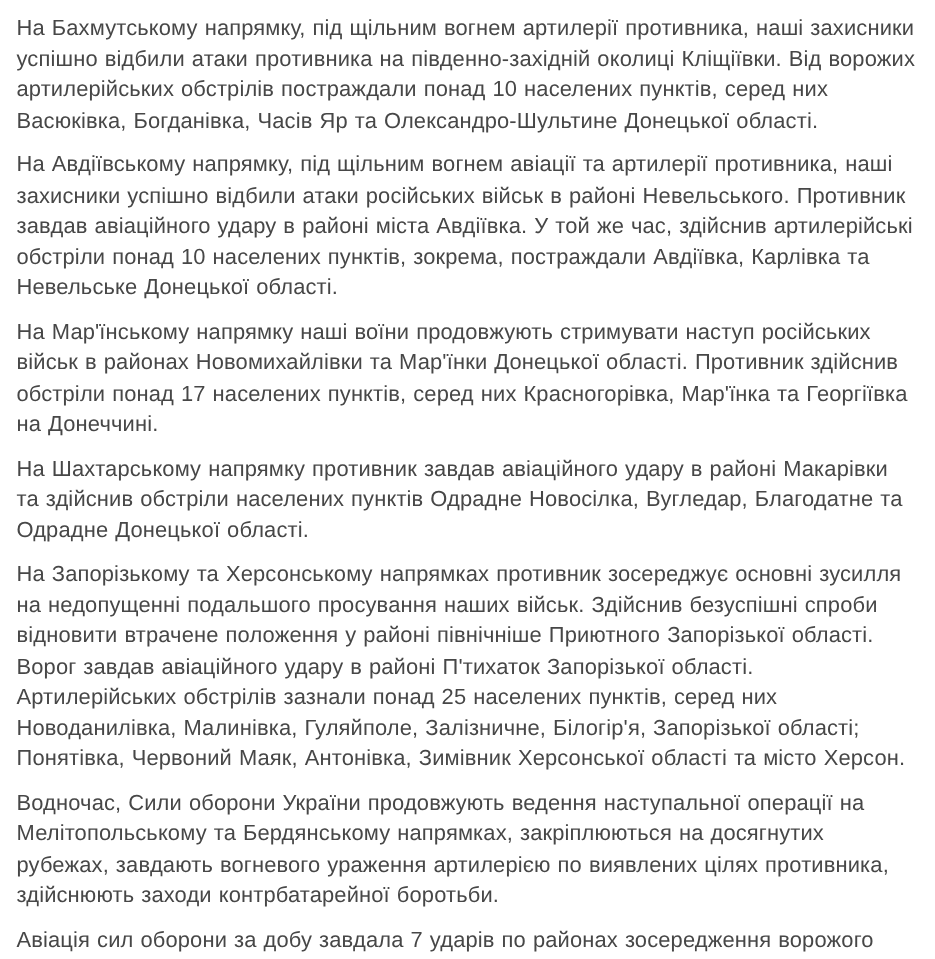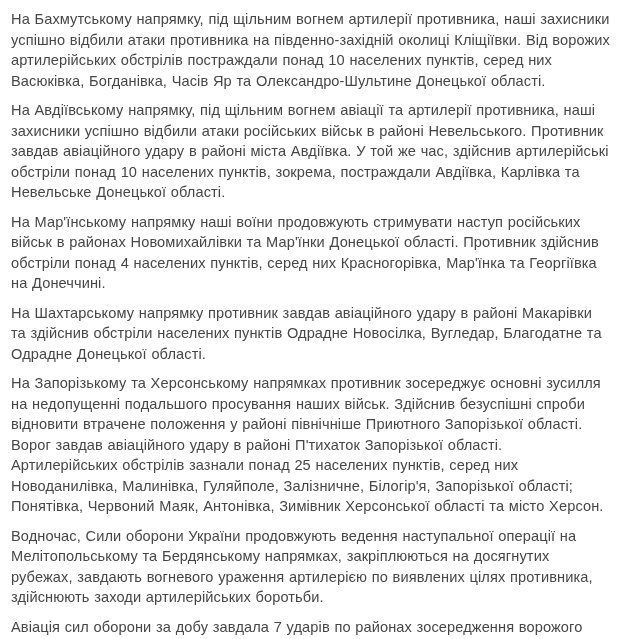--- a/index.html
+++ b/index.html
@@ -30,19 +30,19 @@
   .report p:last-child {
     margin-bottom: 0;
   }
 </style>
 </head>
 <body>
 
 <div class="report">
   <p>На Бахмутському напрямку, під щільним вогнем артилерії противника, наші захисники успішно відбили атаки противника на південно-західній околиці Кліщіївки. Від ворожих артилерійських обстрілів постраждали понад 10 населених пунктів, серед них Васюківка, Богданівка, Часів Яр та Олександро-Шультине Донецької області.</p>
   <p>На Авдіївському напрямку, під щільним вогнем авіації та артилерії противника, наші захисники успішно відбили атаки російських військ в районі Невельського. Противник завдав авіаційного удару в районі міста Авдіївка. У той же час, здійснив артилерійські обстріли понад 10 населених пунктів, зокрема, постраждали Авдіївка, Карлівка та Невельське Донецької області.</p>
-  <p>На Мар'їнському напрямку наші воїни продовжують стримувати наступ російських військ в районах Новомихайлівки та Мар'їнки Донецької області. Противник здійснив обстріли понад 4 населених пунктів, серед них Красногорівка, Мар'їнка та Георгіївка на Донеччині.</p>
+  <p>На Мар'їнському напрямку наші воїни продовжують стримувати наступ російських військ в районах Новомихайлівки та Мар'їнки Донецької області. Противник здійснив обстріли понад 17 населених пунктів, серед них Красногорівка, Мар'їнка та Георгіївка на Донеччині.</p>
   <p>На Шахтарському напрямку противник завдав авіаційного удару в районі Макарівки та здійснив обстріли населених пунктів Одрадне Новосілка, Вугледар, Благодатне та Одрадне Донецької області.</p>
   <p>На Запорізькому та Херсонському напрямках противник зосереджує основні зусилля на недопущенні подальшого просування наших військ. Здійснив безуспішні спроби відновити втрачене положення у районі північніше Приютного Запорізької області. Ворог завдав авіаційного удару в районі П'тихаток Запорізької області. Артилерійських обстрілів зазнали понад 25 населених пунктів, серед них Новоданилівка, Малинівка, Гуляйполе, Залізничне, Білогір'я, Запорізької області; Понятівка, Червоний Маяк, Антонівка, Зимівник Херсонської області та місто Херсон.</p>
-  <p>Водночас, Сили оборони України продовжують ведення наступальної операції на Мелітопольському та Бердянському напрямках, закріплюються на досягнутих рубежах, завдають вогневого ураження артилерією по виявлених цілях противника, здійснюють заходи артилерійських боротьби.</p>
+  <p>Водночас, Сили оборони України продовжують ведення наступальної операції на Мелітопольському та Бердянському напрямках, закріплюються на досягнутих рубежах, завдають вогневого ураження артилерією по виявлених цілях противника, здійснюють заходи контрбатарейної боротьби.</p>
   <p>Авіація сил оборони за добу завдала 7 ударів по районах зосередження ворожого особового складу. Також, нашими захисниками було знищено 1 розвідувальний БпЛА оперативно-тактичного рівня.</p>
 
 </div>
 
 </body></html>

